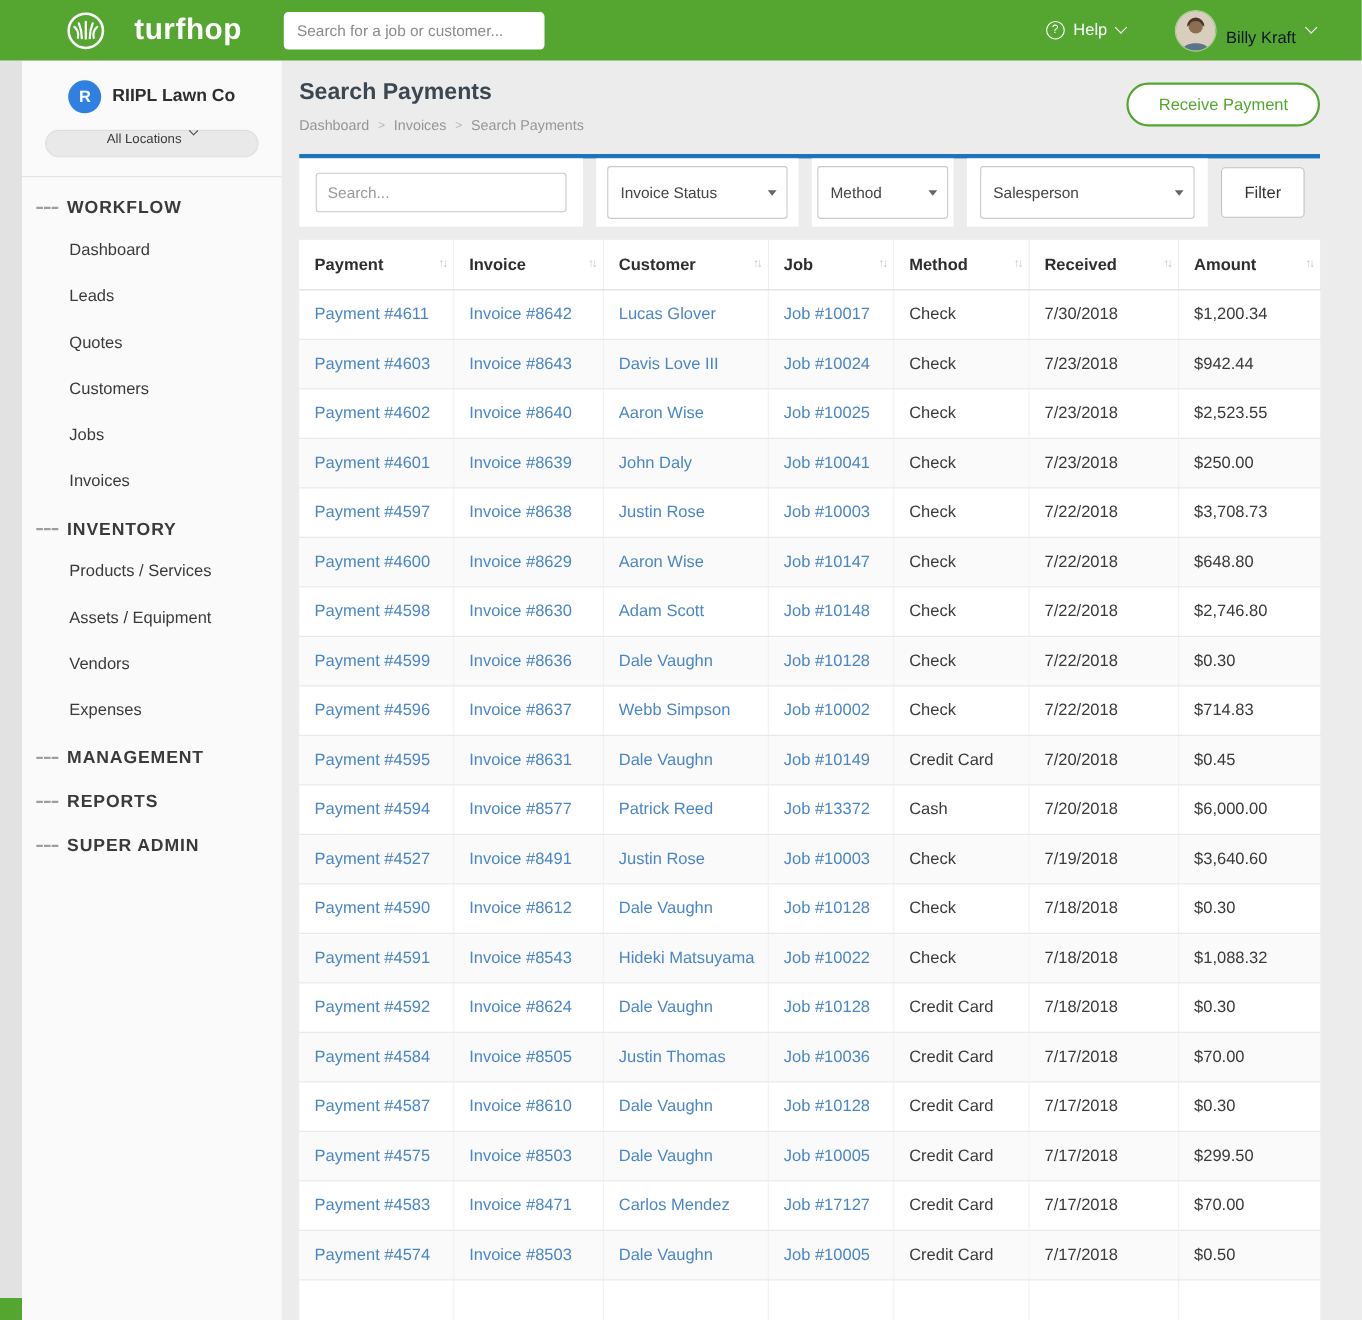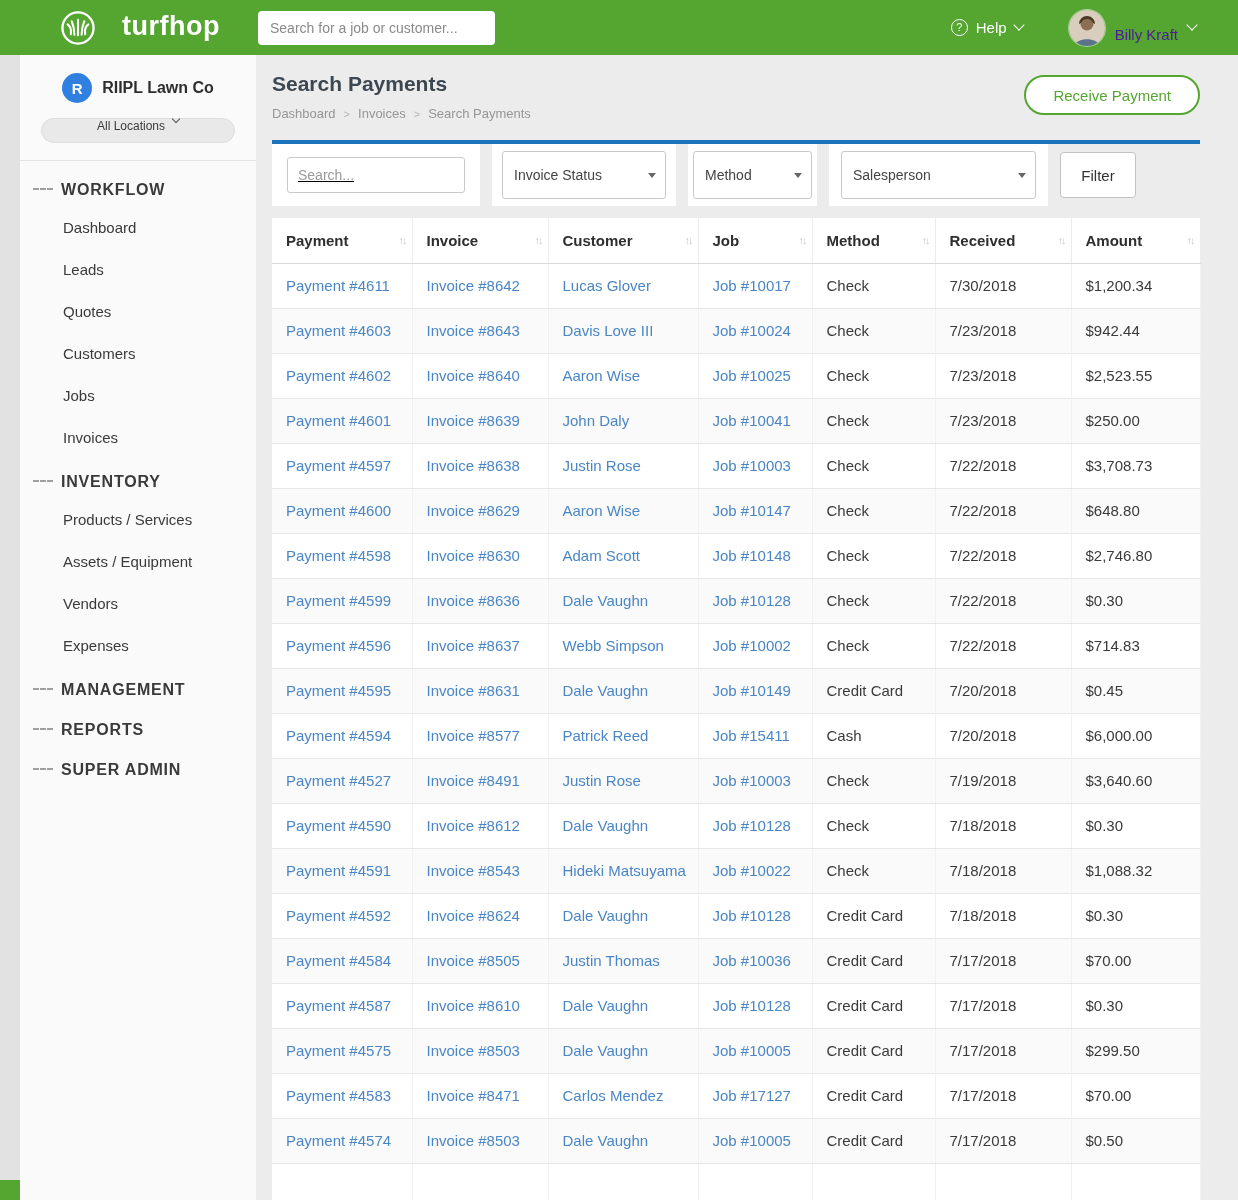--- a/index.html
+++ b/index.html
@@ -20,21 +20,21 @@
   .logo-wrap{width:256px;display:flex;align-items:center;padding-left:60px;gap:26px;cursor:pointer;}
   .logo-text{color:#fff;font-size:27px;font-weight:bold;letter-spacing:.5px;line-height:1;margin-top:-2px;}
   .topbar-search{width:237px;height:34px;border:none;border-radius:4px;padding:0 12px;font-size:14px;color:#333;outline:none;margin-left:2px;font-family:inherit;}
   .topbar-search::placeholder{color:#8a8a8a;}
   .topbar-right{margin-left:auto;display:flex;align-items:center;padding-right:42px;}
   .help-group{display:flex;align-items:center;gap:8px;color:#fff;font-size:15px;margin-right:46px;cursor:pointer;}
   .help-q{width:17px;height:17px;border:1.5px solid #fff;border-radius:50%;display:flex;align-items:center;justify-content:center;font-size:11px;line-height:1;}
   .chev{width:8px;height:8px;border-right:1.6px solid #fff;border-bottom:1.6px solid #fff;transform:rotate(45deg);margin-top:-5px;}
   .user-group{display:flex;align-items:center;gap:10px;cursor:pointer;}
   .avatar{width:36px;height:36px;border-radius:50%;overflow:hidden;display:block;box-shadow:0 0 0 1px rgba(255,255,255,.5);}
-  .user-name{color:#4c1d95;font-size:15px;margin-top:13px;}
+  .user-name{color:#0f172a;font-size:15px;margin-top:13px;}
   
   .layout{display:flex;height:1145px;position:relative;overflow:hidden;}
   .left-strip{position:absolute;left:0;top:0;width:20px;height:1145px;background:#e2e2e2;}
   .chat-widget{position:absolute;left:0;bottom:0;width:20px;height:20px;background:var(--green);z-index:2;cursor:pointer;}
   
   .sidebar{width:236px;margin-left:20px;background:#fafafa;flex-shrink:0;}
   .company{padding-top:18px;}
   .company-row{display:flex;align-items:center;justify-content:center;gap:10px;}
   .company-badge{width:30px;height:30px;border-radius:50%;background:var(--badge-blue);color:#fff;display:flex;align-items:center;justify-content:center;font-size:15px;font-weight:bold;}
   .company-name{font-size:16px;font-weight:600;color:#2e2e2e;}
@@ -51,21 +51,21 @@
   .page-head{display:flex;justify-content:space-between;align-items:flex-start;}
   .page-title{font-size:21px;font-weight:600;color:#3c4752;line-height:26px;}
   .breadcrumb{margin-top:9px;font-size:13px;color:#969696;display:flex;gap:8px;align-items:center;}
   .bc-item{cursor:pointer;}
   .bc-current{cursor:default;}
   .bc-sep{color:#b5b5b5;font-size:11px;}
   .receive-btn{margin-top:4px;height:40px;padding:0 27px;border:2px solid var(--green);border-radius:22px;background:#fff;color:var(--green);font-size:15px;cursor:pointer;font-family:inherit;}
   
   .filter-bar{margin-top:19px;border-top:4px solid var(--accent-blue);display:flex;gap:12px;}
   .filter-seg{background:#fff;height:62px;display:flex;align-items:center;padding:0 15px;}
-  .seg-search{width:208px;text-decoration:underline;}
+  .seg-search{width:258px;}
   .seg-status{width:184px;padding:0 10px;}
   .seg-method{width:129px;padding:0 5px;}
   .seg-sales{width:219px;padding:0 12px;}
   .search-input{width:100%;height:36px;border:1px solid #c9c9c9;border-radius:3px;padding:0 10px;font-size:14px;font-family:inherit;color:#333;outline:none;}
   .search-input::placeholder{color:#9a9a9a;}
   .select{width:100%;height:48px;border:1px solid #c9c9c9;border-radius:3px;background:#fff;display:flex;align-items:center;justify-content:space-between;padding:0 9px 0 11px;font-size:14px;color:#444;cursor:pointer;}
   .select-caret{width:0;height:0;border-left:4px solid transparent;border-right:4px solid transparent;border-top:5px solid #666;}
   .filter-btn{width:76px;height:46px;align-self:center;border:1px solid #c2c2c2;border-radius:4px;background:#fff;font-size:15px;color:#333;cursor:pointer;font-family:inherit;}
   
   .table-wrap{margin-top:12px;}
@@ -300,21 +300,21 @@
               <td><span class="cell-link">Dale Vaughn</span></td>
               <td><span class="cell-link">Job #10149</span></td>
               <td>Credit Card</td>
               <td>7/20/2018</td>
               <td>$0.45</td>
             </tr>
             <tr>
               <td><span class="cell-link">Payment #4594</span></td>
               <td><span class="cell-link">Invoice #8577</span></td>
               <td><span class="cell-link">Patrick Reed</span></td>
-              <td><span class="cell-link">Job #15411</span></td>
+              <td><span class="cell-link">Job #13372</span></td>
               <td>Cash</td>
               <td>7/20/2018</td>
               <td>$6,000.00</td>
             </tr>
             <tr>
               <td><span class="cell-link">Payment #4527</span></td>
               <td><span class="cell-link">Invoice #8491</span></td>
               <td><span class="cell-link">Justin Rose</span></td>
               <td><span class="cell-link">Job #10003</span></td>
               <td>Check</td>

